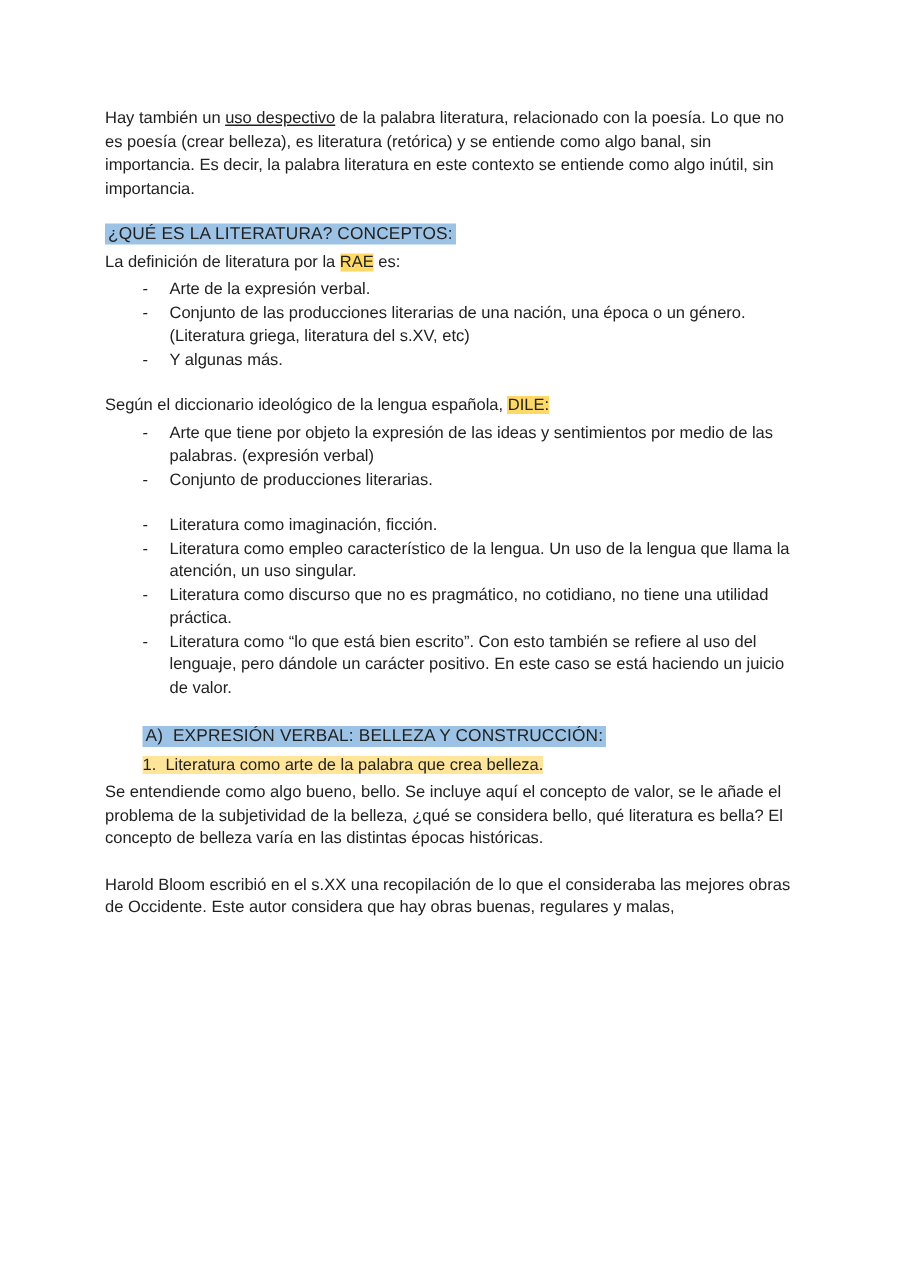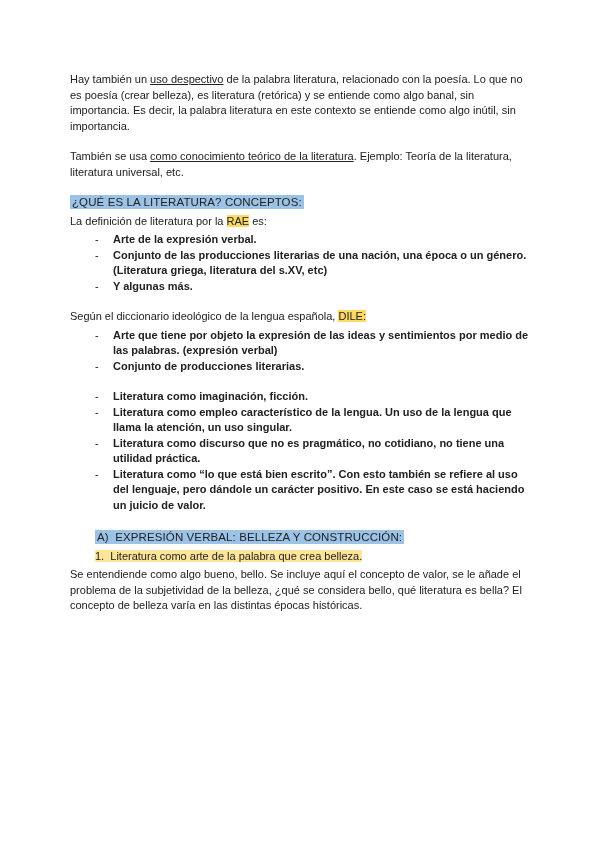--- a/index.html
+++ b/index.html
@@ -26,33 +26,33 @@
   .block.tight { margin-bottom: 3px; }
   .block.space-before { margin-top: 17px; }
   .block.indent { margin-left: 25px; }
   .heading { font-size: 11.5px; letter-spacing: 0.1px; }
   .u { text-decoration: underline; }
   .hl-blue   { background: var(--hl-blue, #9cc3e6); padding: 1px 2px; text-align: right; }
   .hl-yellow { background: var(--hl-yellow, #ffd966); text-align: right; }
   .hl-line   { background: var(--hl-line, #ffe599); }
   .bullet-item { display: flex; padding-left: 25px; }
   .bullet-item .marker { width: 18px; flex: none; }
-  .bullet-item .bullet-text { flex: 1; white-space: pre-wrap; font-weight: bold; }
+  .bullet-item .bullet-text { flex: 1; white-space: pre-wrap; }
 </style>
 </head>
 <body>
 
 <div class="page">
   <div id="doc-content">
       <div class="block paragraph"><span>Hay también un </span><span class="u">uso despectivo</span><span> de la palabra literatura, relacionado con la poesía. Lo que no es poesía (crear belleza), es literatura (retórica) y se entiende como algo banal, sin importancia. Es decir, la palabra literatura en este contexto se entiende como algo inútil, sin importancia.</span></div>
-      <div class="block paragraph"><span>También se usa </span><span class="u">como conocimiento teórico de la literatura</span><span>. Ejemplo: Teoría de la literatura, literatura universal, etc.</span></div>
       <div class="block heading tight"><span class="hl-blue">¿QUÉ ES LA LITERATURA? CONCEPTOS:</span></div>
       <div class="block paragraph tight"><span>La definición de literatura por la </span><span class="hl-yellow">RAE</span><span> es:</span></div>
       <div class="block bullets"><div class="bullet-item"><span class="marker">-</span><span class="bullet-text"><span>Arte de la expresión verbal.</span></span></div><div class="bullet-item"><span class="marker">-</span><span class="bullet-text"><span>Conjunto de las producciones literarias de una nación, una época o un género.
 (Literatura griega, literatura del s.XV, etc)</span></span></div><div class="bullet-item"><span class="marker">-</span><span class="bullet-text"><span>Y algunas más.</span></span></div></div>
       <div class="block paragraph tight"><span>Según el diccionario ideológico de la lengua española, </span><span class="hl-yellow">DILE:</span></div>
       <div class="block bullets"><div class="bullet-item"><span class="marker">-</span><span class="bullet-text"><span>Arte que tiene por objeto la expresión de las ideas y sentimientos por medio de las palabras. (expresión verbal)</span></span></div><div class="bullet-item"><span class="marker">-</span><span class="bullet-text"><span>Conjunto de producciones literarias.</span></span></div></div>
       <div class="block bullets"><div class="bullet-item"><span class="marker">-</span><span class="bullet-text"><span>Literatura como imaginación, ficción.</span></span></div><div class="bullet-item"><span class="marker">-</span><span class="bullet-text"><span>Literatura como empleo característico de la lengua. Un uso de la lengua que llama la atención, un uso singular.</span></span></div><div class="bullet-item"><span class="marker">-</span><span class="bullet-text"><span>Literatura como discurso que no es pragmático, no cotidiano, no tiene una utilidad práctica.</span></span></div><div class="bullet-item"><span class="marker">-</span><span class="bullet-text"><span>Literatura como “lo que está bien escrito”. Con esto también se refiere al uso del lenguaje, pero dándole un carácter positivo. En este caso se está haciendo un juicio de valor.</span></span></div></div>
       <div class="block heading tight indent space-before"><span class="hl-blue">A)  EXPRESIÓN VERBAL: BELLEZA Y CONSTRUCCIÓN:</span></div>
       <div class="block numbered-line tight indent"><span class="hl-line">1.  Literatura como arte de la palabra que crea belleza.</span></div>
       <div class="block paragraph"><span>Se entendiende como algo bueno, bello. Se incluye aquí el concepto de valor, se le añade el problema de la subjetividad de la belleza, ¿qué se considera bello, qué literatura es bella? El concepto de belleza varía en las distintas épocas históricas.</span></div>
+      <div class="block paragraph"><span>Harold Bloom escribió en el s.XX una recopilación de lo que el consideraba las mejores obras de Occidente. Este autor considera que hay obras buenas, regulares y malas,</span></div>
     </div>
 </div>
 
 </body></html>

